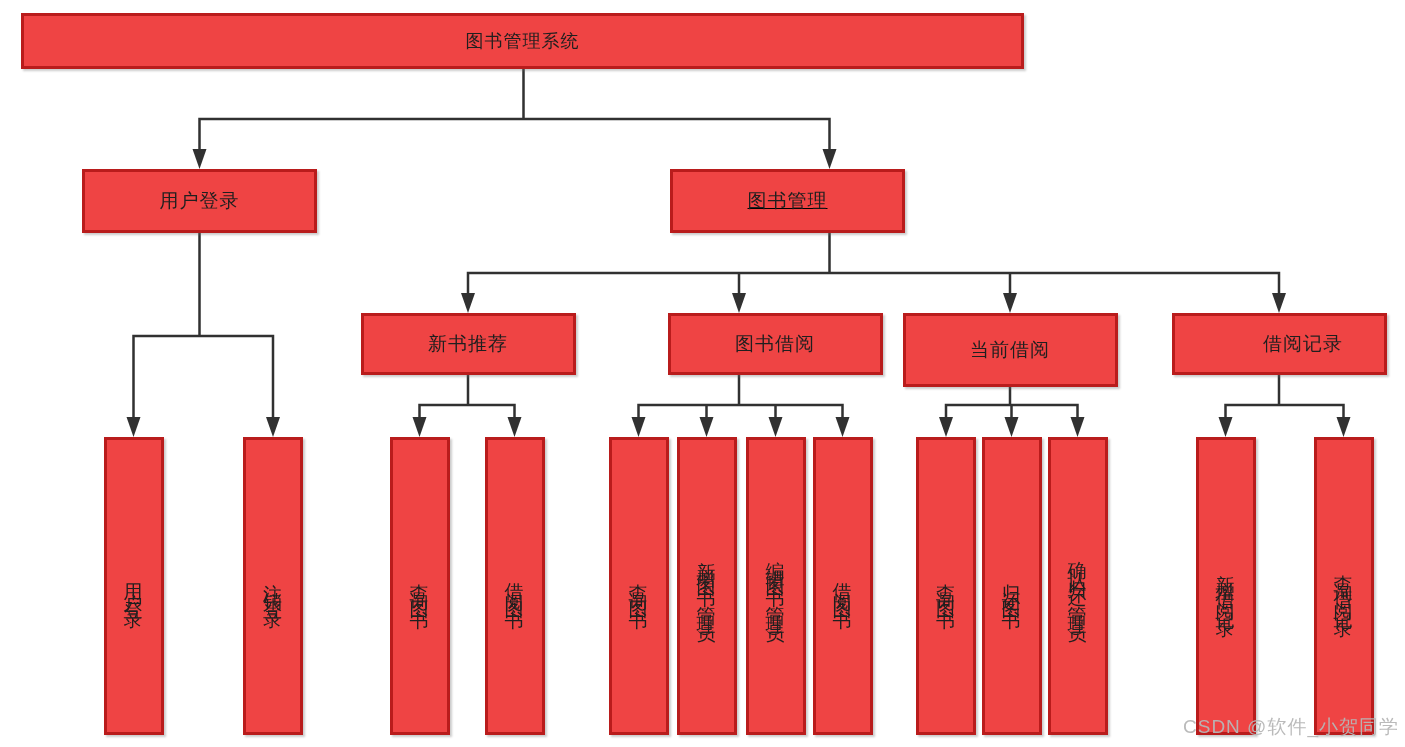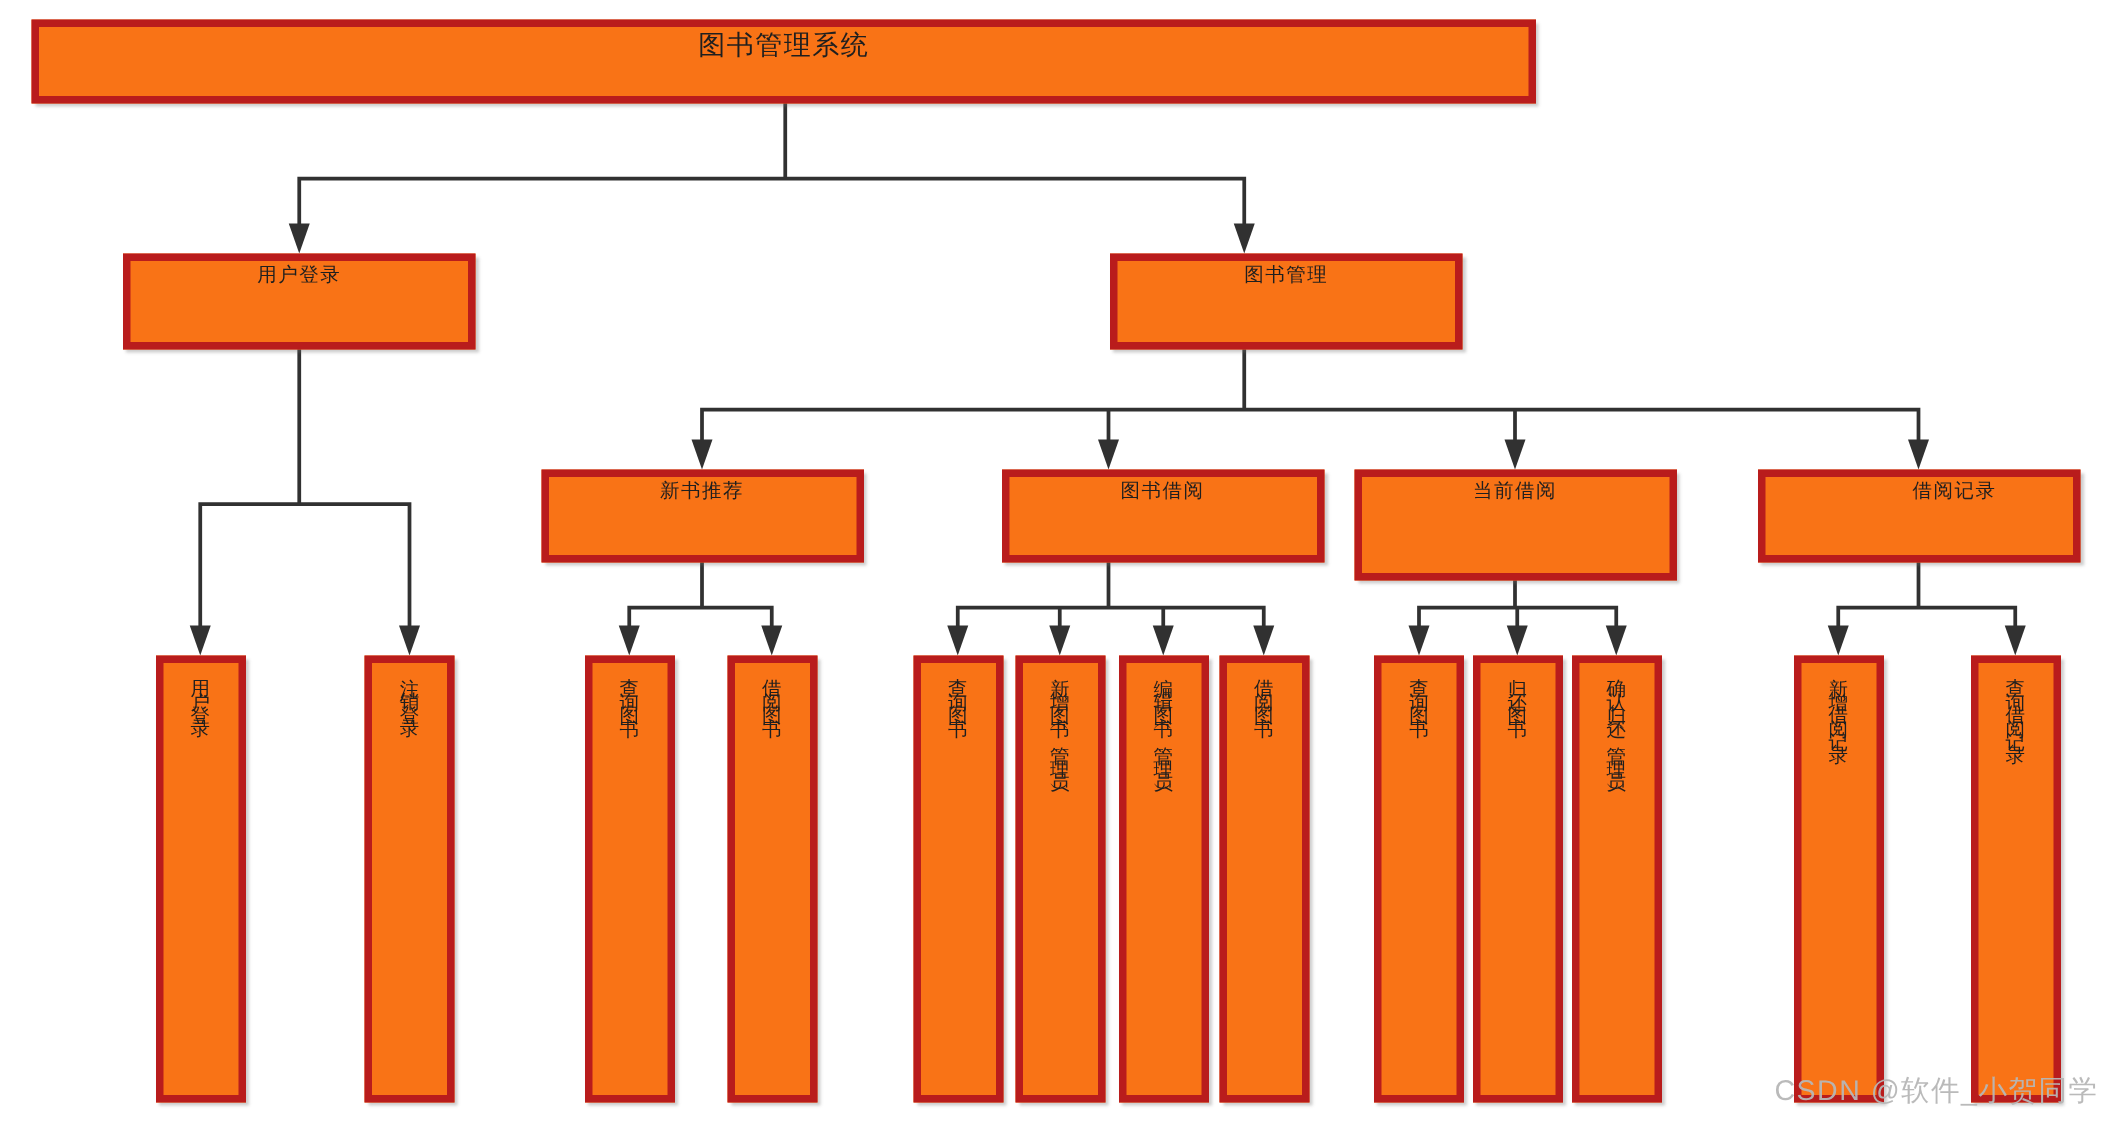--- a/index.html
+++ b/index.html
@@ -13,31 +13,31 @@
   }
   .connector-layer {
     position: absolute;
     left: 0; top: 0;
     width: 1405px; height: 747px;
     z-index: 1;
   }
   .box {
     position: absolute;
     box-sizing: border-box;
-    border: 5px solid #b91c1c;
-    background: #f97316;
+    border: 3px solid #b91c1c;
+    background: #ef4444;
     display: flex;
-    align-items: flex-start;
+    align-items: center;
     justify-content: center;
     box-shadow: 2px 2px 2px rgba(110,110,110,0.35);
     z-index: 2;
   }
   .box .lbl {
     color: #1f1f1f;
-    font-size: 13px;
+    font-size: 19px;
     letter-spacing: 1px;
     white-space: nowrap;
   }
   .box.root .lbl { font-size: 18px; }
   .box.vert .lbl {
     writing-mode: vertical-rl;
     text-orientation: mixed;
     letter-spacing: 9px;
     line-height: 1;
     white-space: normal;
@@ -110,21 +110,21 @@
     </g>
   </svg>
 
   <div class="box root" style="left:21px; top:13px; width:1003px; height:56px;">
     <span class="lbl">图书管理系统</span>
   </div>
 
   <div class="box" style="left:82px; top:169px; width:235px; height:64px;">
     <span class="lbl">用户登录</span>
   </div>
-  <div class="box" style="left:740px; top:169px; width:235px; height:64px;">
+  <div class="box" style="left:670px; top:169px; width:235px; height:64px;text-decoration:underline;">
     <span class="lbl">图书管理</span>
   </div>
 
   <div class="box" style="left:360.5px; top:313px; width:215px; height:62px;">
     <span class="lbl">新书推荐</span>
   </div>
   <div class="box" style="left:631.5px; top:313px; width:215px; height:62px;margin-left:36px;">
     <span class="lbl">图书借阅</span>
   </div>
   <div class="box" style="left:902.5px; top:313px; width:215px; height:74px;">

